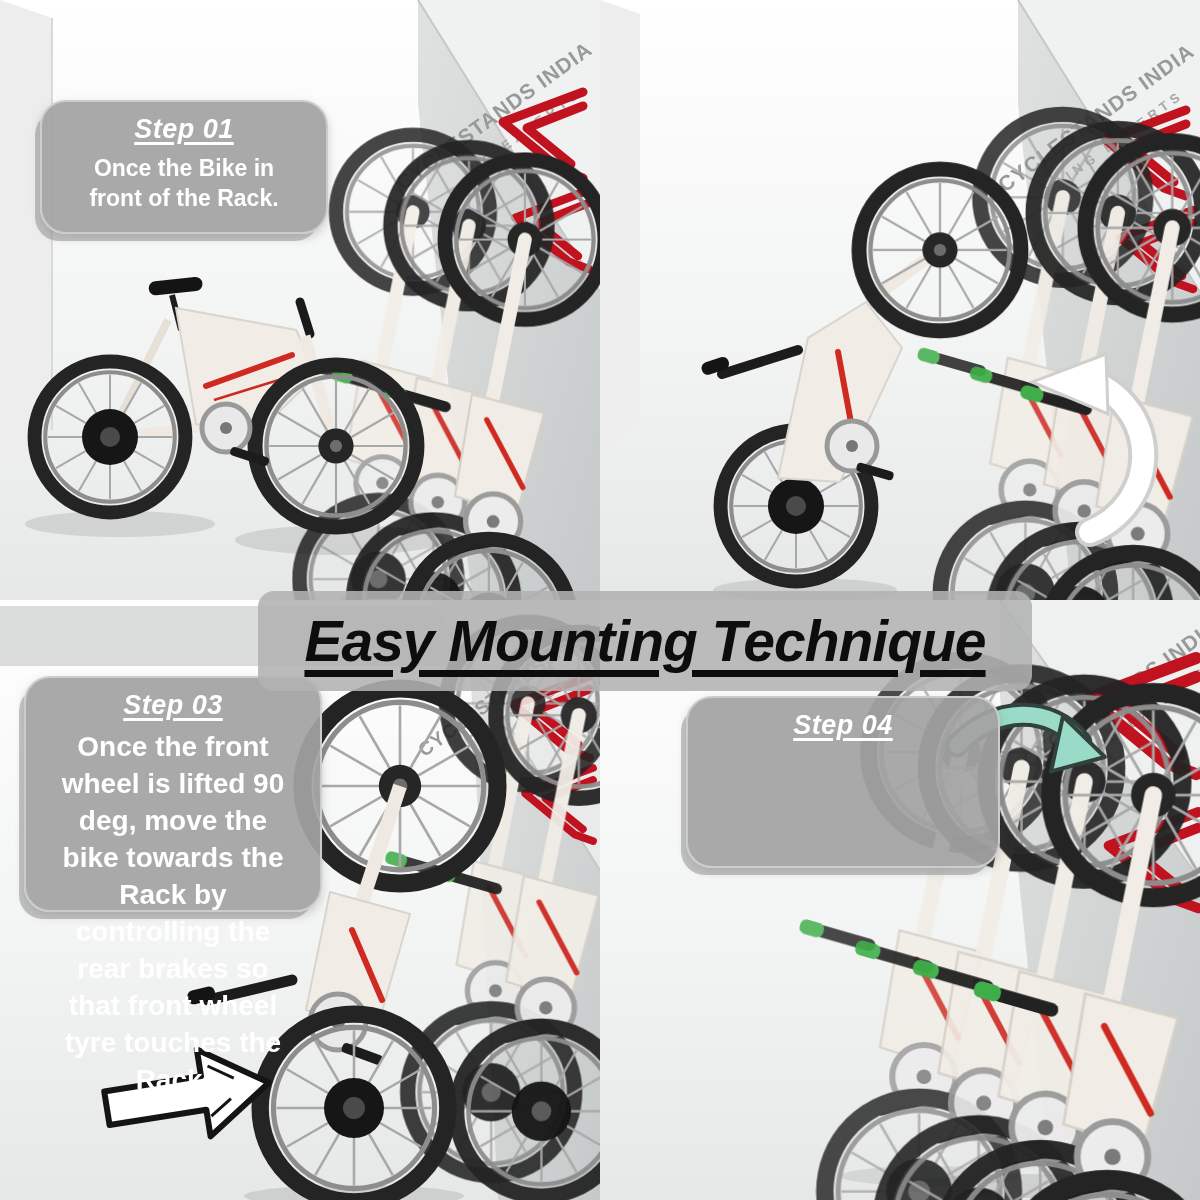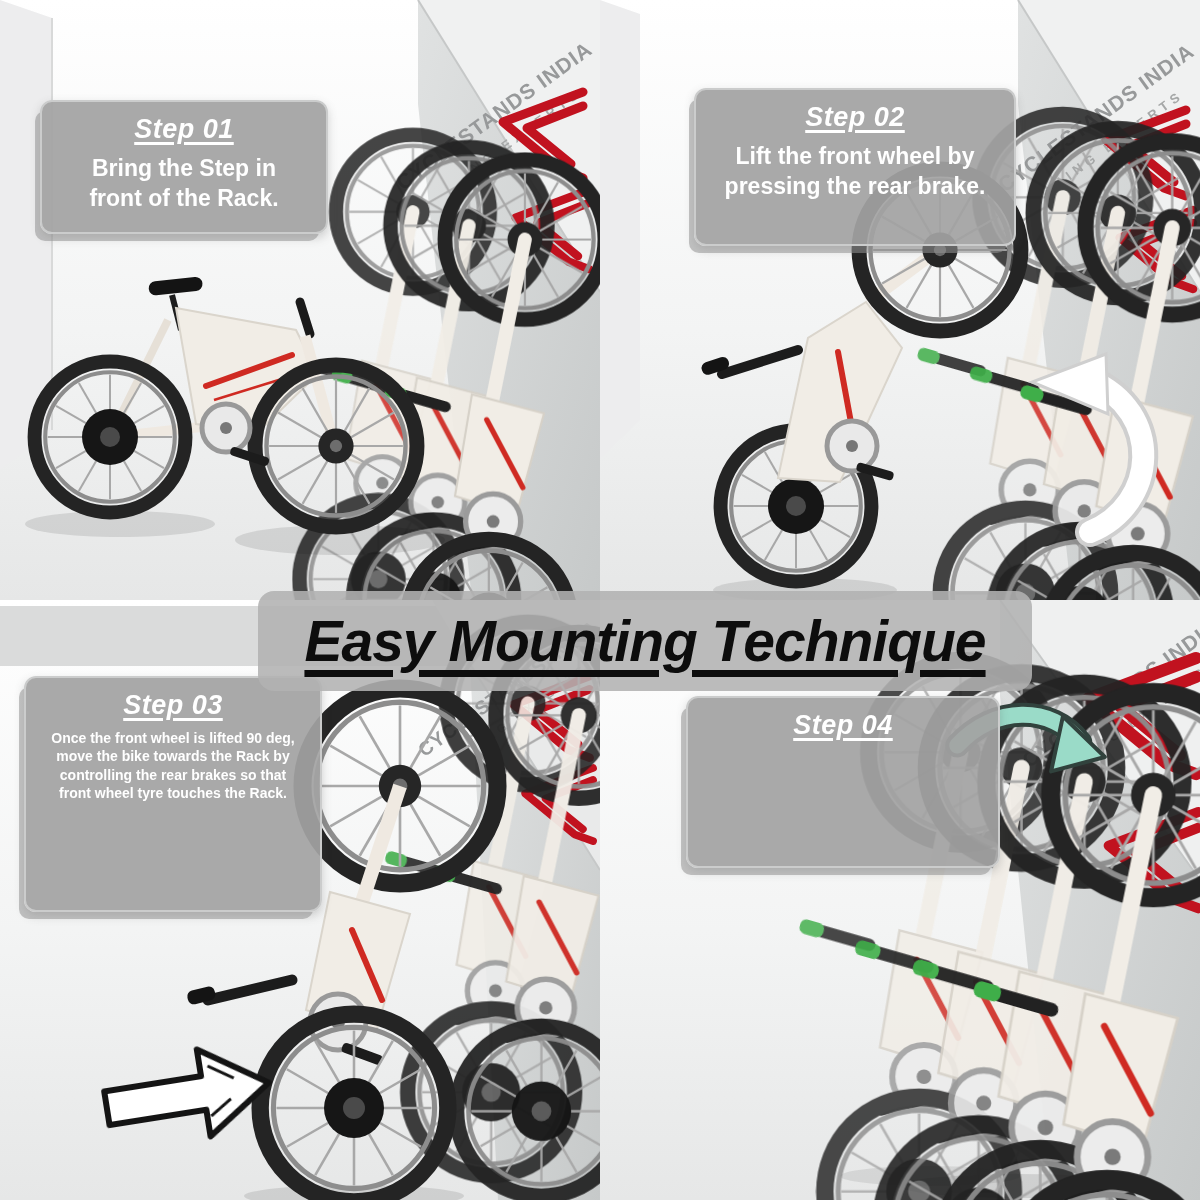--- a/index.html
+++ b/index.html
@@ -5,34 +5,34 @@
   html,body{margin:0;padding:0;background:#ffffff;}
   body{width:1200px;height:1200px;overflow:hidden;font-family:"Liberation Sans",sans-serif;}
   .canvas{position:relative;width:1200px;height:1200px;background:#ffffff;}
   .panel{position:absolute;width:600px;height:600px;overflow:hidden;}
   #p1{left:0;top:0}#p2{left:600px;top:0}#p3{left:0;top:600px}#p4{left:600px;top:600px}
   svg.scene{position:absolute;left:0;top:0;width:600px;height:600px;display:block;}
 
   .stepbox{
     position:absolute;box-sizing:border-box;text-align:center;color:#ffffff;
     background:rgba(163,163,163,0.93);
-    border:2px solid #cbcccc;border-radius:12px;
+    border:2px solid #cbcccc;border-radius:26px;
     padding:10px 25px;
     box-shadow:-7px 9px 0 -2px rgba(148,148,148,0.55), 0 4px 10px rgba(80,80,80,0.25);
   }
   .step-title{
     font-size:27px;font-weight:bold;font-style:italic;
     text-decoration:underline;text-decoration-thickness:3px;text-underline-offset:4px;
     margin:2px 0 8px 0;letter-spacing:.5px;
   }
   .step-text{font-size:23px;font-weight:bold;line-height:1.32;}
   #s1{left:40px;top:100px;width:288px;height:134px;}
   #s2{left:94px;top:88px;width:322px;height:158px;}
   #s3{left:24px;top:76px;width:298px;height:236px;}
-  #s3 .step-text{font-size:14px;}
+  #s3 .step-text{font-size:28px;}
   #s4{left:86px;top:96px;width:314px;height:172px;}
 
   .banner{
     position:absolute;left:258px;top:591px;width:774px;height:100px;
     background:rgba(178,178,178,0.88);border-radius:16px;
     display:flex;align-items:center;justify-content:center;z-index:30;
   }
   .banner span{
     font-weight:bold;font-style:italic;font-size:57px;color:#0d0d0d;
     letter-spacing:-1px;white-space:nowrap;
@@ -138,21 +138,21 @@
         <line x1="300" y1="302" x2="310" y2="334" stroke="#1a1a1a" stroke-width="9" stroke-linecap="round"></line>
         <line x1="305" y1="336" x2="334" y2="444" stroke="#efe9e1" stroke-width="11"></line>
         <use href="#whl" transform="translate(336,446) scale(0.88)"></use>
         <circle cx="226" cy="428" r="24" fill="#e9e9e9" stroke="#999999" stroke-width="5"></circle>
         <circle cx="226" cy="428" r="6" fill="#777777"></circle>
         <rect x="232" y="446" width="40" height="9" rx="4" fill="#1c1c1c" transform="rotate(18 232 446)"></rect>
       </g>
     </svg>
     <div class="stepbox" id="s1">
       <div class="step-title">Step 01</div>
-      <div class="step-text">Bring the Step in front of the Rack.</div>
+      <div class="step-text">Once the Bike in front of the Rack.</div>
     </div>
   </section>
 
   <section class="panel" id="p2">
     <svg class="scene" viewBox="0 0 600 600">
       <rect width="600" height="600" fill="url(#bgG)"></rect>
       <polygon points="0,0 40,14 40,420 0,458" fill="#ededee"></polygon>
       <polygon points="418,0 600,0 600,600 472,600 418,104" fill="url(#wallG)"></polygon>
       <polygon points="418,0 600,0 600,292" fill="#f0f1f1"></polygon>
       <line x1="418" y1="0" x2="600" y2="292" stroke="#c6c8c8" stroke-width="2"></line>
@@ -192,24 +192,20 @@
         <circle cx="252" cy="446" r="6" fill="#777777"></circle>
         <rect x="258" y="462" width="38" height="9" rx="4" fill="#1c1c1c" transform="rotate(16 258 462)"></rect>
       </g>
 
       <g transform="translate(452,420)">
         <path d="M 38 112 C 106 84, 112 -8, 38 -40" fill="none" stroke="#cfcfcf" stroke-width="30" stroke-linecap="round"></path>
         <path d="M 38 112 C 106 84, 112 -8, 38 -40" fill="none" stroke="#ffffff" stroke-width="22" stroke-linecap="round"></path>
         <polygon points="54,-66 -20,-38 56,-6" fill="#ffffff" stroke="#cfcfcf" stroke-width="3"></polygon>
       </g>
     </svg>
-    <div class="stepbox" id="s2">
-      <div class="step-title">Step 02</div>
-      <div class="step-text">Lift the front wheel by pressing the rear brake.</div>
-    </div>
   </section>
 
   <section class="panel" id="p3">
     <svg class="scene" viewBox="0 0 600 600">
       <rect width="600" height="600" fill="url(#bgG)"></rect>
       <rect x="0" y="6" width="600" height="60" fill="#dadbdb"></rect>
       <polygon points="432,0 600,0 600,270 470,64" fill="#e9eaea"></polygon>
       <polygon points="470,64 600,270 600,600 498,600" fill="url(#wallG)"></polygon>
       <line x1="470" y1="64" x2="600" y2="270" stroke="#c6c8c8" stroke-width="2"></line>
       <g transform="rotate(-36 522 96) scale(0.92)">

